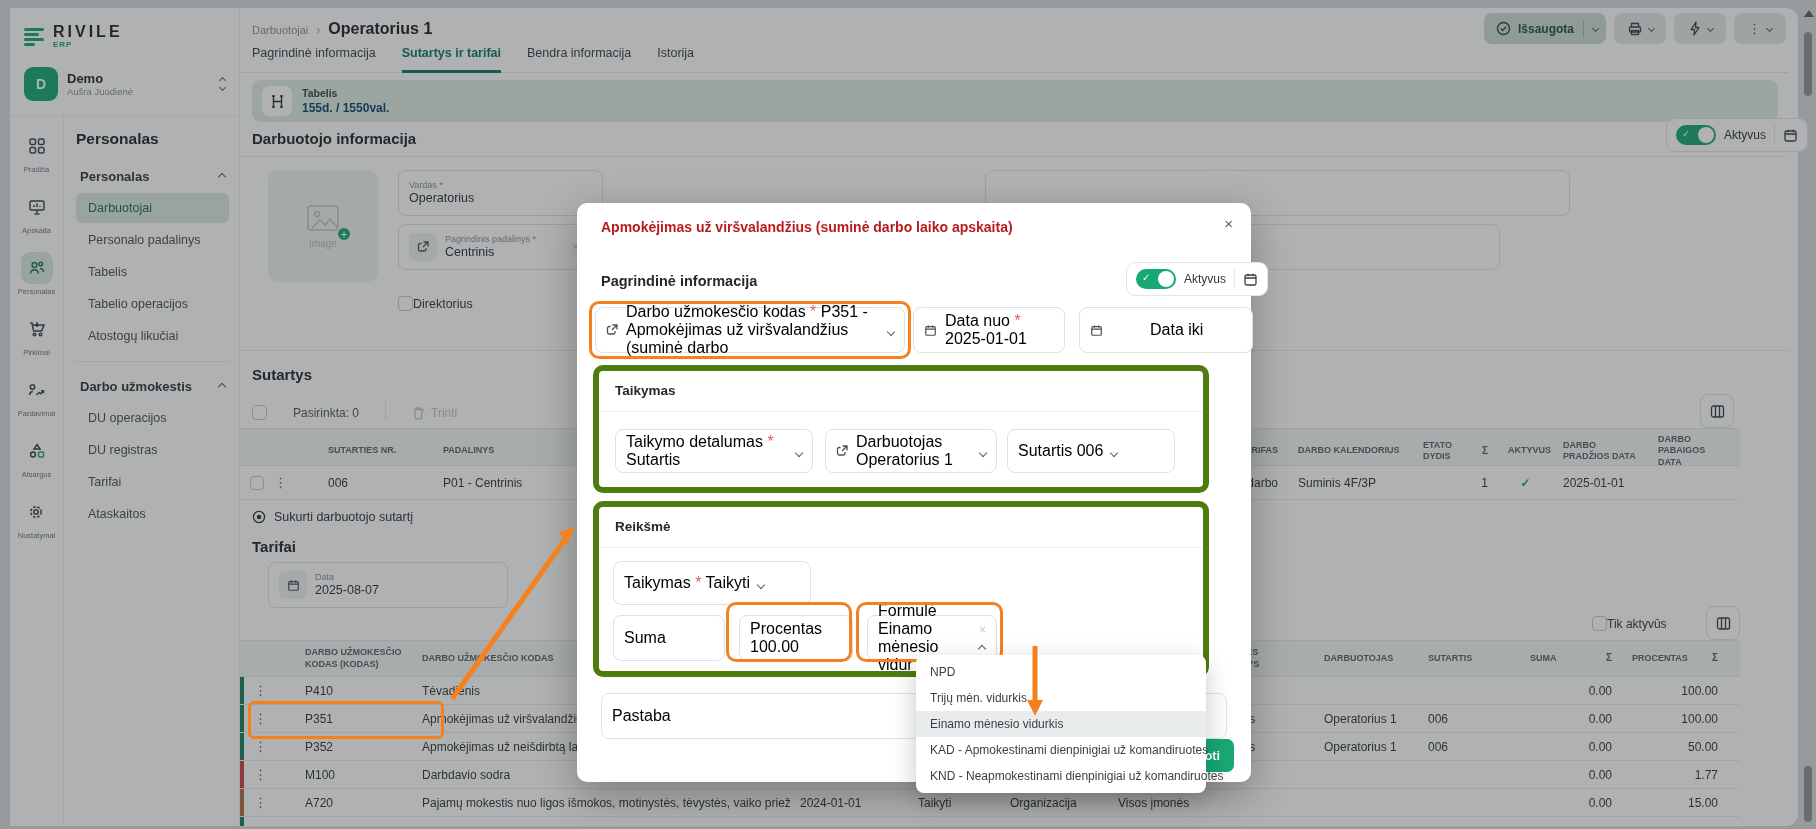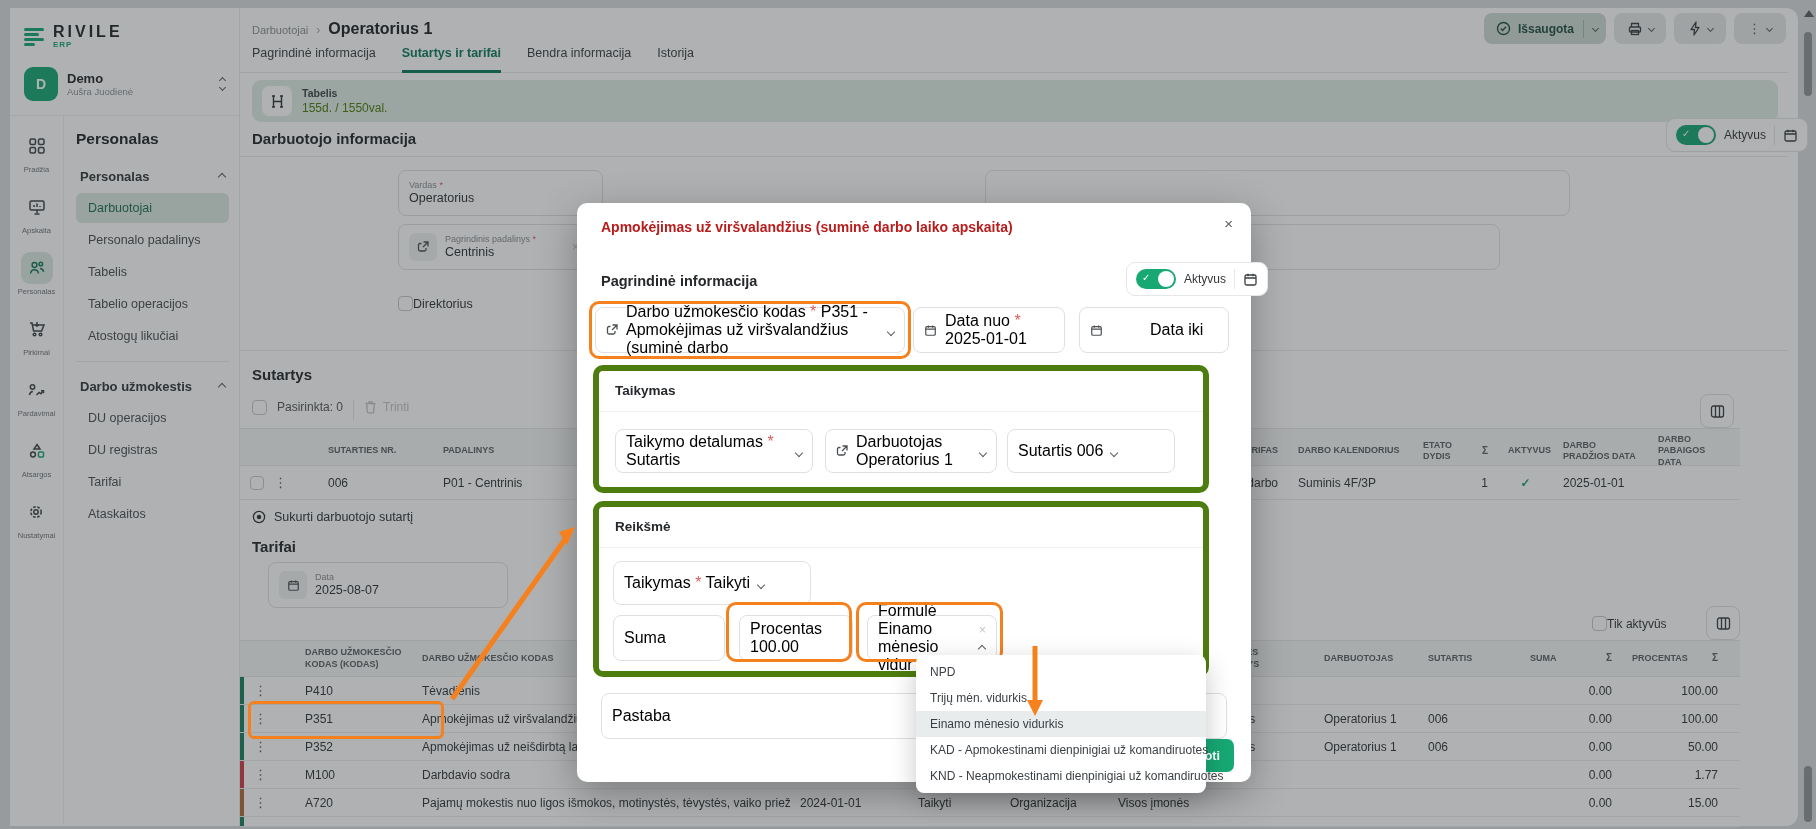--- a/index.html
+++ b/index.html
@@ -47,21 +47,21 @@
   .btn-sq{height:31px;width:52px;background:#e7e9e9;border-radius:8px;display:flex;align-items:center;justify-content:center;gap:6px;color:#393e42;}
   
   .tabs{left:252px;top:46px;display:flex;gap:26px;z-index:2;}
   .tab{font-size:12.5px;color:#3c4043;padding-bottom:10px;cursor:pointer;}
   .tab.active{color:#0e7a5e;font-weight:bold;border-bottom:3px solid #0e7a5e;}
   .tabs-line{left:240px;top:72px;width:1548px;height:1px;background:#e8e8e9;z-index:1;}
   
   .banner{left:252px;top:80px;width:1526px;height:42px;background:#dfece5;border-radius:9px;display:flex;align-items:center;gap:10px;padding:0 10px;z-index:2;}
   .banner-ico{width:30px;height:30px;background:#fff;border-radius:7px;display:flex;align-items:center;justify-content:center;color:#2e3336;}
   .banner-t{font-size:10.5px;font-weight:bold;color:#3e4346;line-height:1.25;}
-  .banner-v{font-size:12px;font-weight:normal;color:#4d7c0f;}
+  .banner-v{font-size:12px;font-weight:bold;color:#0c4a6e;}
   
   .sec-title{font-size:15px;font-weight:bold;color:#26292c;z-index:2;}
   .hr{height:1px;background:#ececed;z-index:2;}
   
   .tgl-box{display:flex;align-items:center;gap:8px;background:#fff;border:1px solid #e4e6e7;border-radius:9px;padding:6px 9px;z-index:2;}
   .tgl{width:40px;height:20px;border-radius:10px;background:#17a874;position:relative;flex:0 0 auto;}
   .tgl .knob{position:absolute;right:2px;top:2px;width:16px;height:16px;border-radius:50%;background:#fff;}
   .tgl .tick{position:absolute;left:6px;top:3px;color:#fff;font-size:10px;}
   .tgl-lab{font-size:12px;color:#33373a;}
   .tgl-div{width:1px;height:20px;background:#e7e8e9;}
@@ -74,21 +74,21 @@
   .f .val{font-size:12.5px;color:#2f3337;white-space:nowrap;overflow:hidden;}
   .f .tail{margin-left:auto;display:flex;align-items:center;gap:7px;flex:0 0 auto;}
   .xmark{color:#c2c5c7;font-size:12px;}
   
   .imgbox{left:268px;top:170px;width:110px;height:112px;background:#f1f2f2;border-radius:10px;display:flex;flex-direction:column;align-items:center;justify-content:center;gap:4px;z-index:2;position:absolute;}
   .imgbox .cap{font-size:10px;color:#b9bdbf;}
   .plus-badge{position:absolute;right:26px;bottom:40px;width:16px;height:16px;border-radius:50%;background:#17a874;color:#fff;font-size:12px;line-height:15px;text-align:center;border:2px solid #f1f2f2;}
   .chk{width:15px;height:15px;border:1.5px solid #c6c9cb;border-radius:4px;background:#fff;flex:0 0 auto;}
   .chkrow{display:flex;align-items:center;gap:0;font-size:12.5px;color:#33373a;z-index:2;}
   
-  .tool{display:flex;align-items:flex-start;gap:10px;z-index:2;}
+  .tool{display:flex;align-items:flex-end;gap:26px;z-index:2;}
   .tool .cnt{font-size:12px;color:#55595c;}
   .tool .vdiv{width:1px;height:20px;background:#e6e7e8;}
   .tool .dis{color:#c1c4c6;font-size:12px;display:flex;align-items:center;gap:6px;}
   .iconbtn{width:34px;height:34px;border:1px solid #dfe1e2;border-radius:8px;background:#fff;display:flex;align-items:center;justify-content:center;color:#3a3f43;z-index:2;position:absolute;}
   
   .tbl{position:absolute;z-index:2;background:#fff;}
   .trow{display:grid;}
   .sutgrid{grid-template-columns:78px 115px 235px 370px 250px 125px 85px 55px 95px 82px 10px;}
   .targrid{grid-template-columns:55px 117px 378px 118px 92px 108px 90px 116px 104px 102px 102px 106px 12px;}
   .th{font-size:9px;font-weight:bold;color:#5c6165;padding:5px 10px;display:flex;align-items:center;line-height:1.25;}
@@ -323,20 +323,29 @@
     <span class="tgl-div"></span>
     <span>
         <svg width="15" height="15" viewBox="0 0 15 15" fill="none" stroke="#3a3f42" stroke-width="1.3">
           <rect x="2" y="3" width="11" height="10" rx="1.5"></rect>
           <path d="M5 1.8v2.4M10 1.8v2.4M2 6h11"></path>
         </svg>
       </span>
   </div>
   <div class="abs hr" style="left:240px;top:156px;width:1548px;"></div>
 
+  <div class="imgbox">
+    <svg width="34" height="30" viewBox="0 0 34 30" fill="none" stroke="#c3c7c9" stroke-width="1.6">
+        <rect x="2" y="2" width="30" height="24" rx="3"></rect>
+        <circle cx="11" cy="10" r="2.5"></circle>
+        <path d="M6 24l8-8 5 5 5-6 8 9"></path>
+      </svg>
+    <span class="cap">Image</span>
+    <span class="plus-badge">+</span>
+  </div>
 
   <div class="f" style="left:398px;top:170px;width:205px;">
     <span class="stack">
       <span class="lab"><span>Vardas</span> <span class="req">*</span></span>
       <span class="val">Operatorius</span>
     </span>
   </div>
   <div class="f" style="left:398px;top:224px;width:205px;">
     <span class="ibox">
         <svg width="12" height="12" viewBox="0 0 12 12" fill="none" stroke="currentColor" stroke-width="1.3">
@@ -628,21 +637,21 @@
           <svg width="13" height="13" viewBox="0 0 15 15" fill="none" stroke="#4b5053" stroke-width="1.4">
             <rect x="2" y="3" width="11" height="10" rx="1.5"></rect>
             <path d="M5 1.8v2.4M10 1.8v2.4M2 6h11"></path>
           </svg>
         </span>
       <span class="stack">
         <span class="lab"><span>Data nuo</span> <span class="req">*</span></span>
         <span class="val">2025-01-01</span>
       </span>
     </div>
-    <div class="mf" style="left:502px;top:104px;width:150px;gap:47px;">
+    <div class="mf" style="left:502px;top:104px;width:174px;gap:47px;">
       <span class="ibox">
           <svg width="13" height="13" viewBox="0 0 15 15" fill="none" stroke="#4b5053" stroke-width="1.4">
             <rect x="2" y="3" width="11" height="10" rx="1.5"></rect>
             <path d="M5 1.8v2.4M10 1.8v2.4M2 6h11"></path>
           </svg>
         </span>
       <span class="ph">Data iki</span>
     </div>
 
     <div class="m-card" style="top:162px;height:128px;">

